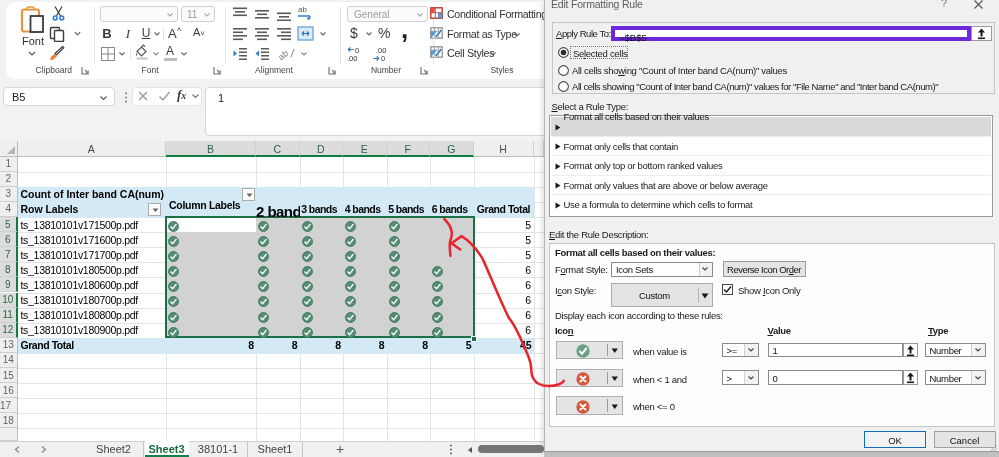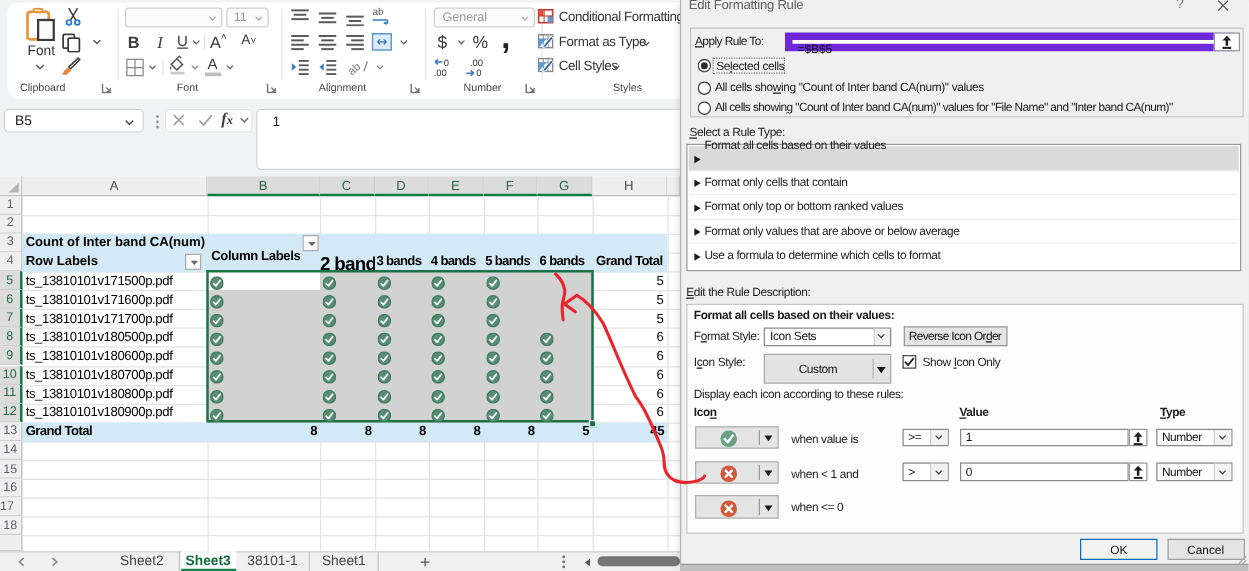--- a/index.html
+++ b/index.html
@@ -31,21 +31,21 @@
 <rect x="1.5" y="1.5" width="9" height="11" rx="1" fill="#fff" stroke="#3b3b3b" stroke-width="1.4"></rect>
 <rect x="5.5" y="4.5" width="9" height="11" rx="1" fill="#fff" stroke="#3b3b3b" stroke-width="1.4"></rect>
 </svg>
 <svg class="ab" style="left:73px;top:30px;width:9px;height:7px;" viewBox="0 0 10 7">
     <path d="M2 2 L5 5 L8 2" stroke="#555" stroke-width="1.2" fill="none"></path>
   </svg>
 <svg class="ab" style="left:48px;top:45px;width:17px;height:17px;" viewBox="0 0 17 17">
 <path d="M14.5 1.5 L15.8 2.8 L8.5 10 L7 8.6 Z" fill="#fff" stroke="#3b3b3b" stroke-width="1.2"></path>
 <path d="M6.6 9 L8.9 11.3 L6.2 14 C5 15.2 2.8 15.4 1.6 14.2 C2.6 13.6 2.6 13 3 12.2 C3.4 11.4 4 10.6 6.6 9 Z" fill="#e8873c"></path>
 </svg>
-<div class="lbl" style="left:16px;top:65px;width:56px;height:12px;text-align:left;">Clipboard</div>
+<div class="lbl" style="left:16px;top:65px;width:56px;height:12px;text-align:right;">Clipboard</div>
 <svg class="ab" style="left:81px;top:66px;width:9px;height:9px;" viewBox="0 0 9 9">
 <path d="M1 1 L1 8 L8 8" stroke="#777" stroke-width="1.2" fill="none"></path>
     <path d="M4 4 L7.2 7.2 M7.2 7.2 L7.2 4.4 M7.2 7.2 L4.4 7.2" stroke="#777" stroke-width="1.1" fill="none"></path>
   </svg>
 <div class="ab" style="left:100px;top:6px;width:78px;height:16px;background:#fbfbfb;border:1px solid #cfcfcf;border-radius:3px;">
     <svg style="position:absolute;right:3px;top:5px" width="8" height="6" viewBox="0 0 8 6">
       <path d="M1.5 1.5 L4 4 L6.5 1.5" stroke="#aaa" stroke-width="1.1" fill="none"></path>
     </svg>
   </div>
 <div class="ab" style="left:181px;top:6px;width:34px;height:16px;background:#fbfbfb;border:1px solid #cfcfcf;border-radius:3px;font-size:10px;color:#9a9a9a;padding:2px 0 0 5px;">11<svg style="position:absolute;right:3px;top:5px" width="8" height="6" viewBox="0 0 8 6">
@@ -544,21 +544,21 @@
   </svg>
 <div class="ab" style="left:478px;top:444.5px;width:66px;height:8px;background:#767676;border-radius:4px;"></div>
 <div class="ab" style="left:543.5px;top:0px;width:455.5px;height:452px;background:#f0f0f0;border-left:1px solid #b5b5b5;border-bottom:1px solid #9a9a9a;box-shadow:-2px 2px 5px rgba(0,0,0,0.12);"></div>
 <div class="ab" style="left:551px;top:-3px;width:200px;height:14px;font-size:10.5px;letter-spacing:-0.2px;color:#5f5f5f;padding-top:1px;">Edit Formatting Rule</div>
 <div class="ab" style="left:941px;top:-3px;width:14px;height:14px;font-size:11px;color:#777;">?</div>
 <svg class="ab" style="left:973px;top:-1px;width:11px;height:11px;" viewBox="0 0 11 11">
     <path d="M1.5 1.5 L9.5 9.5 M9.5 1.5 L1.5 9.5" stroke="#555" stroke-width="1.1"></path>
   </svg>
 <div class="ab" style="left:551.5px;top:22px;width:443.5px;height:72px;border:1px solid #c5c5c5;"></div>
 <div class="ab" style="left:556px;top:28px;width:100px;height:12px;font-size:9.5px;letter-spacing:-0.3px;color:#1a1a1a;letter-spacing:-0.45px;white-space:nowrap;"><u>A</u>pply Rule To:</div>
-<div class="ab" style="left:611px;top:26px;width:360px;height:15px;background:#fff;border:6px solid #6d28d9;font-size:9.5px;color:#111;padding:1.5px 0 0 4px;margin-left:17px;">=$B$5</div>
+<div class="ab" style="left:611px;top:26px;width:360px;height:15px;background:#fff;border:4px solid #6d28d9;font-size:9.5px;color:#111;padding:1.5px 0 0 4px;">=$B$5</div>
 <div class="ab" style="left:970.5px;top:26px;width:21px;height:15px;background:#fff;border:1px solid #9a9a9a;">
 <svg style="position:absolute;left:4.0px;top:1.0px" width="11" height="12" viewBox="0 0 11 12">
 <path d="M5.5 2.5 L5.5 8.5" stroke="#1a1a1a" stroke-width="2"></path>
 <path d="M5.5 0.5 L2 4.4 H9 Z" fill="#1a1a1a"></path>
 <rect x="2" y="9.5" width="7" height="1.6" fill="#1a1a1a"></rect>
 </svg>
   </div>
 <svg class="ab" style="left:557.5px;top:46.5px;width:11px;height:11px;" viewBox="0 0 11 11">
 <circle cx="5.5" cy="5.5" r="4.9" fill="#fff" stroke="#4a4a4a" stroke-width="1.1"></circle>
     <circle cx="5.5" cy="5.5" r="2.8" fill="#2b2b2b"></circle>

